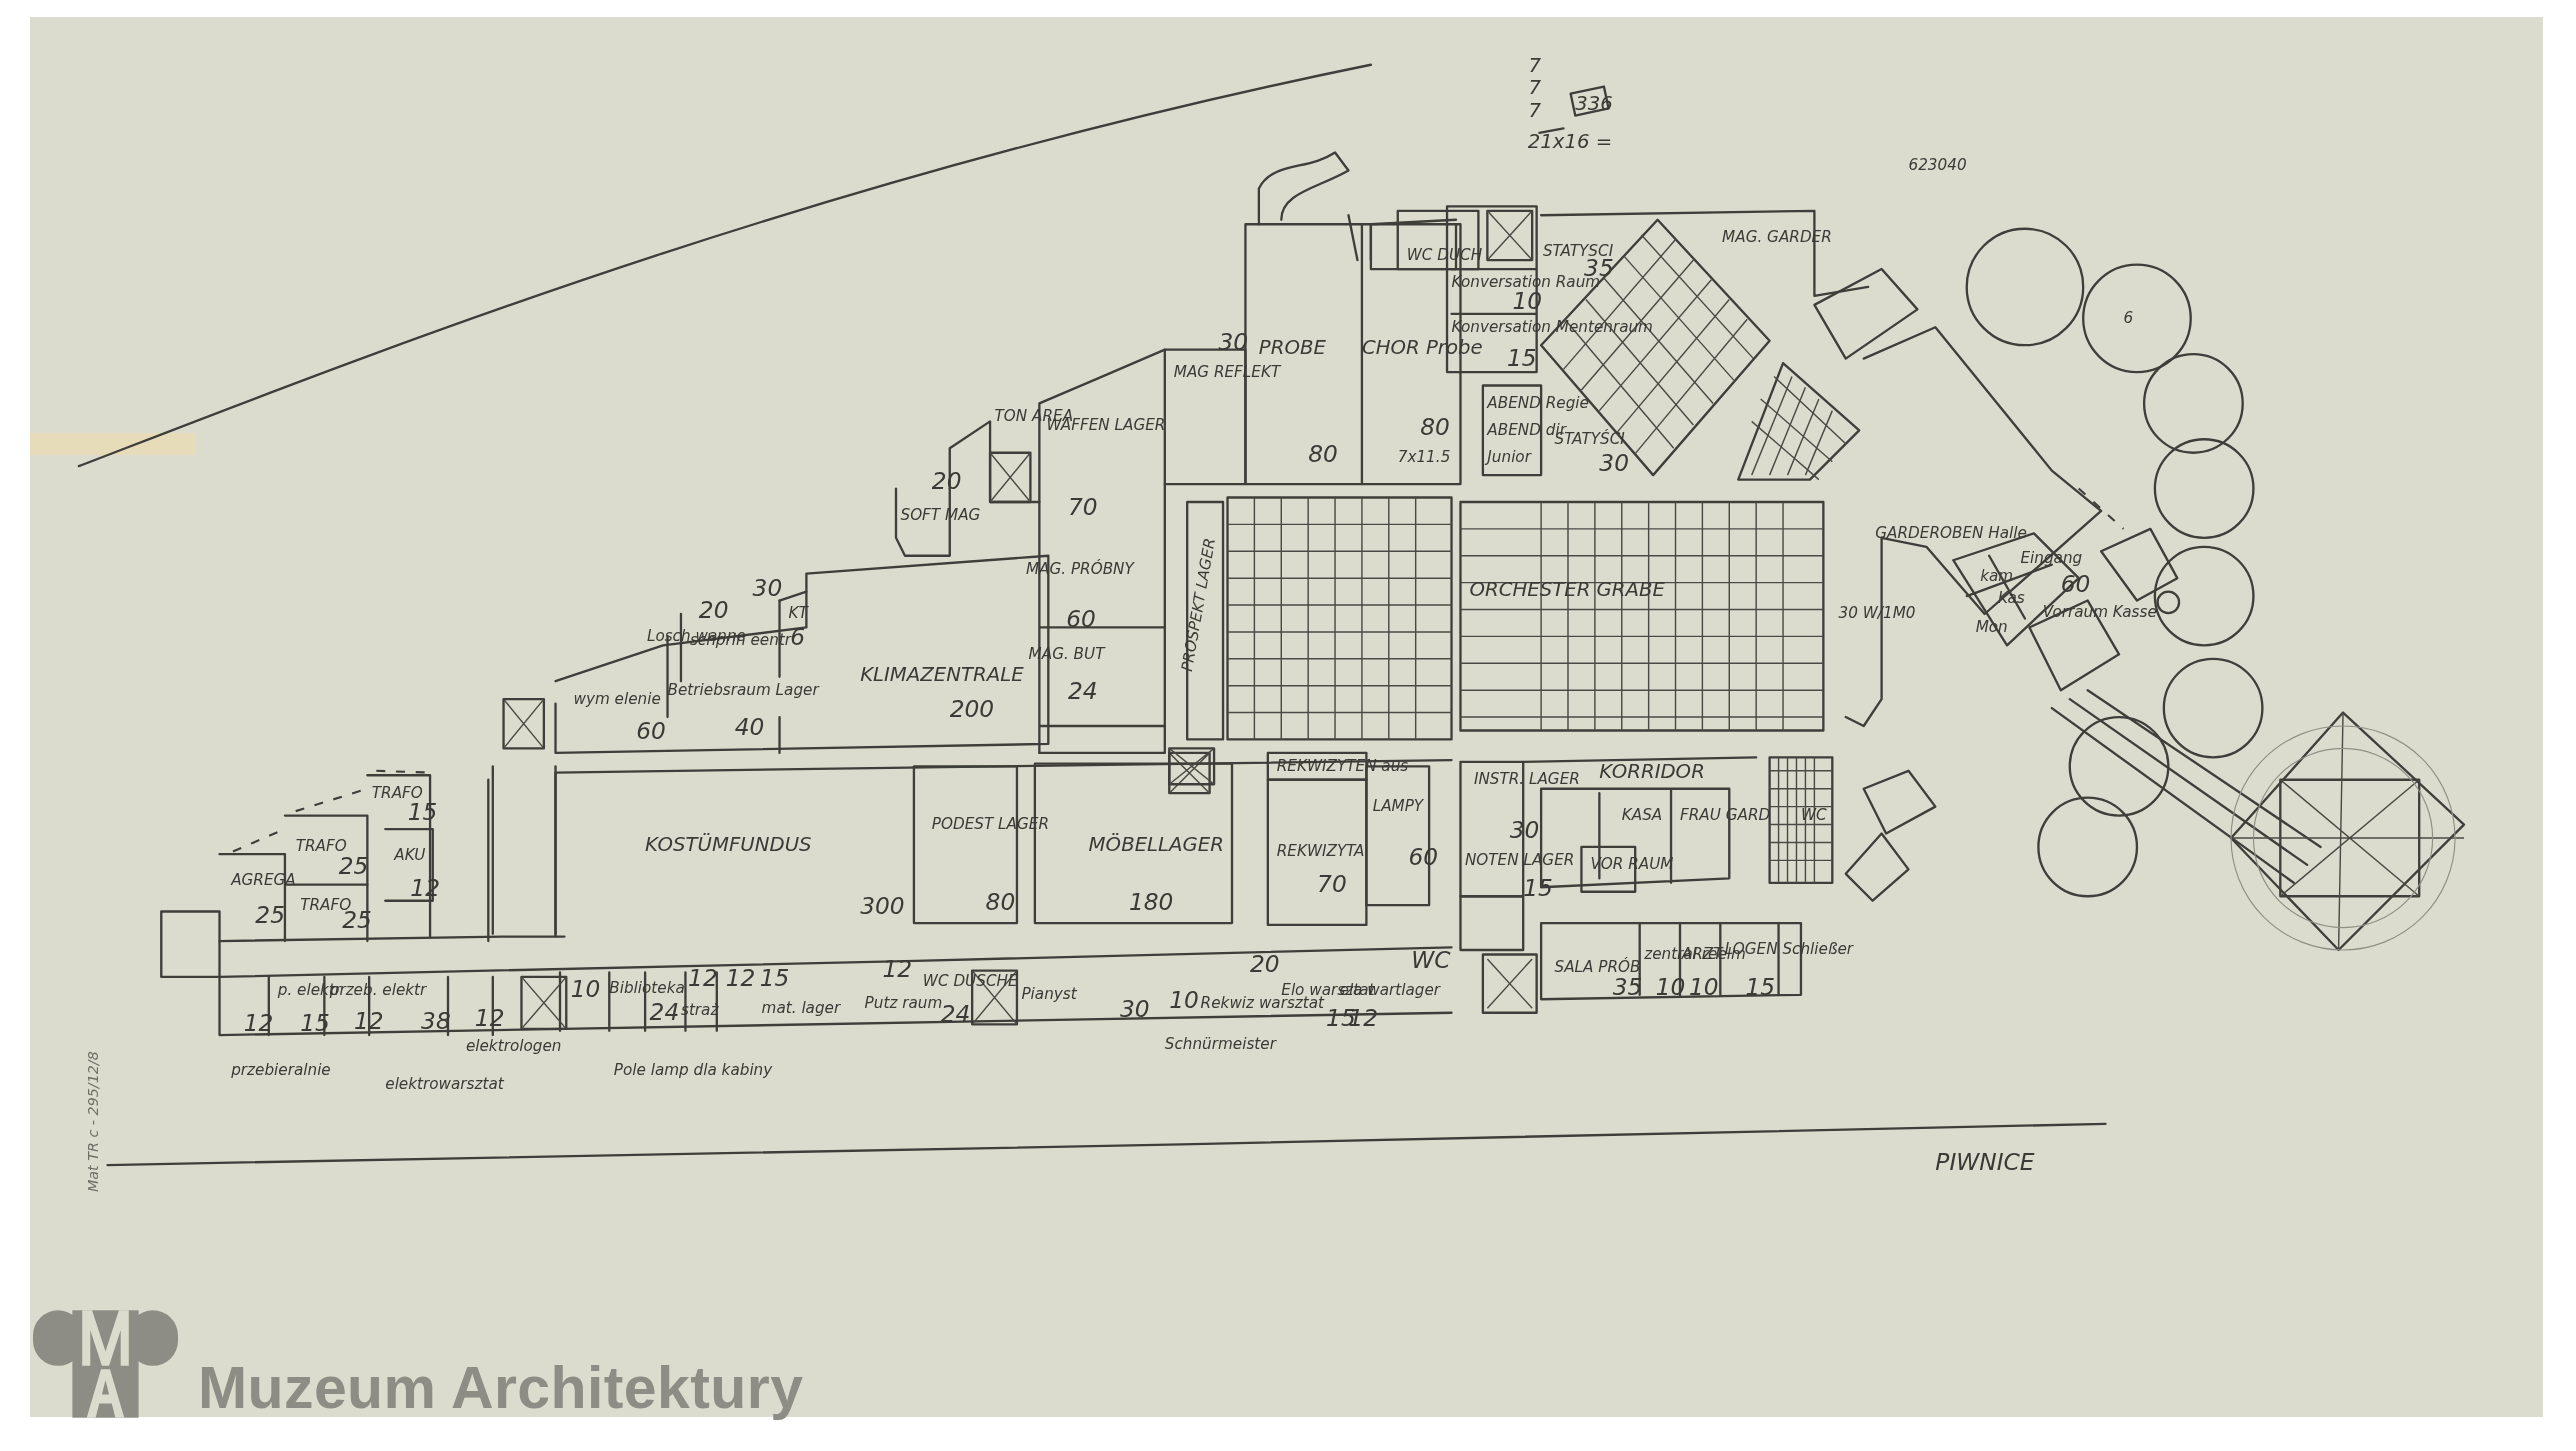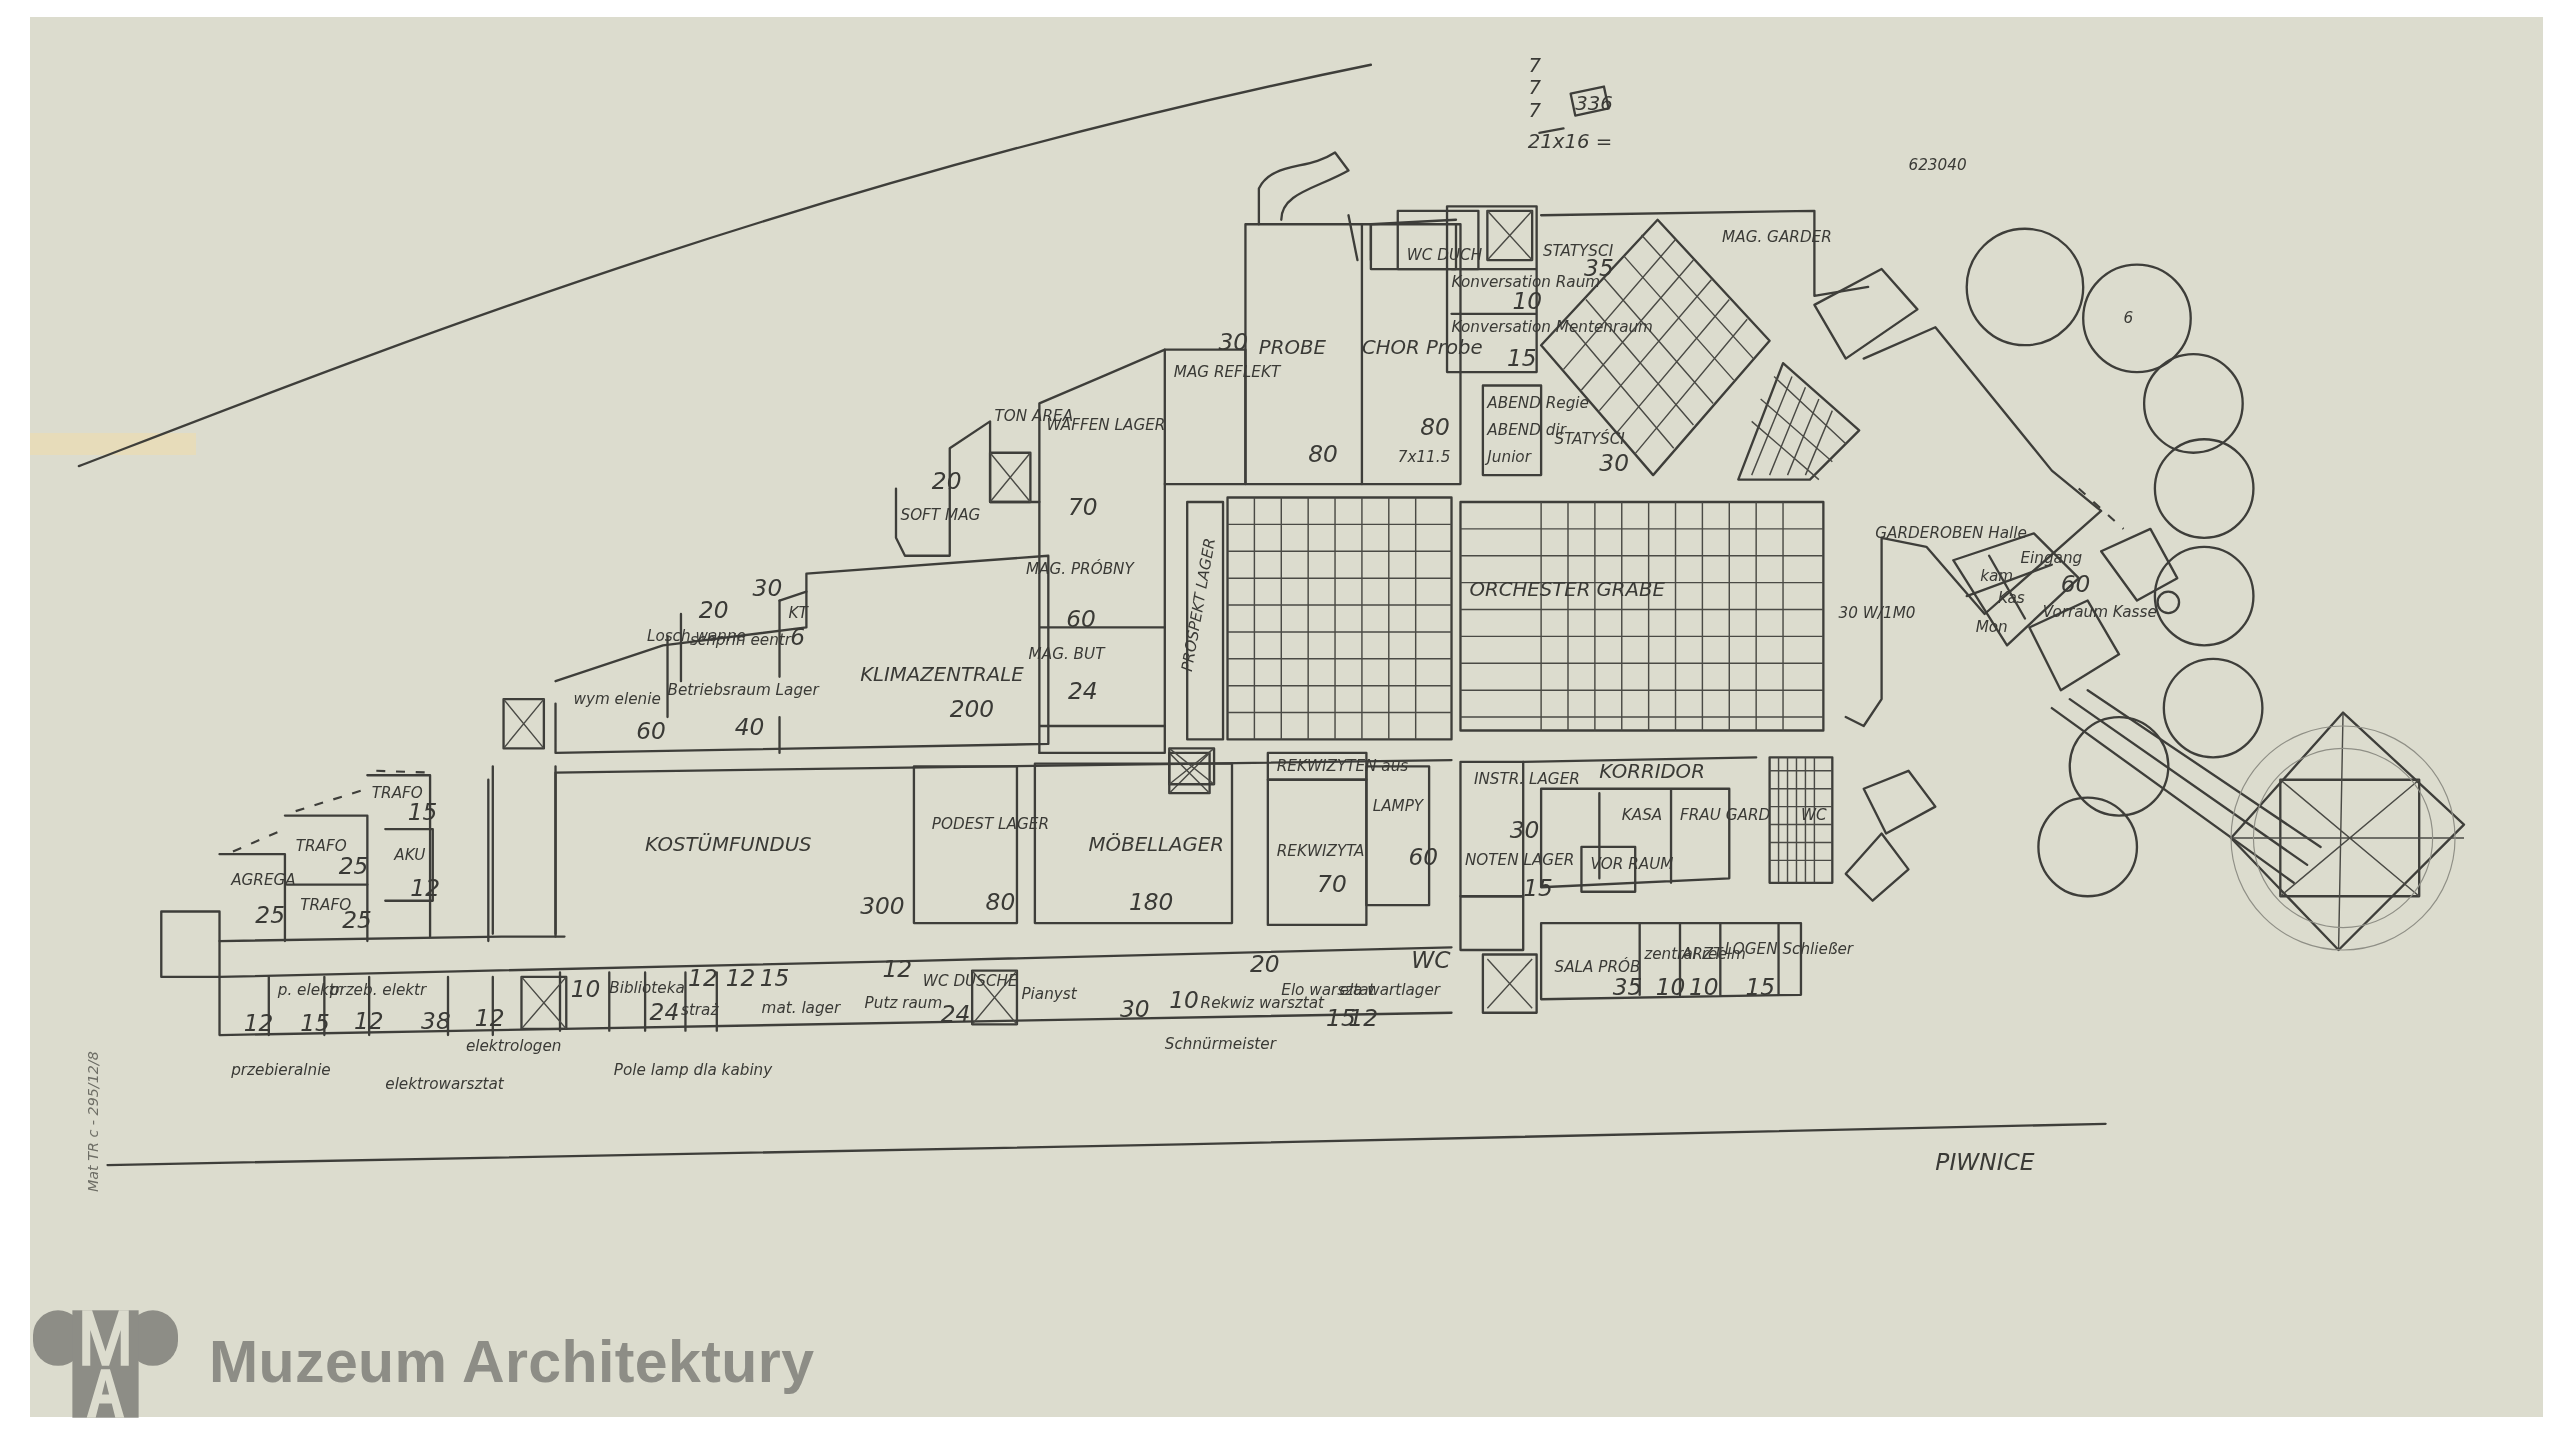--- a/index.html
+++ b/index.html
@@ -9,21 +9,21 @@
   svg#plan{position:absolute;left:0;top:0;width:2576px;height:1452px;}
   .ink{stroke:#3e3e3a;stroke-width:2.6;fill:none;stroke-linejoin:round;stroke-linecap:round;}
   .thin{stroke:#4a4a45;stroke-width:1.6;fill:none;}
   .faint{stroke:#8f8f86;stroke-width:1.3;fill:none;}
   .dash{stroke:#3e3e3a;stroke-width:2.4;fill:none;stroke-dasharray:10 12;}
   .lbl{font-family:"DejaVu Sans",sans-serif;fill:#3a3a36;font-style:italic;}
   .lbl-sm{font-size:17px;}
   .lbl-md{font-size:22px;}
   .lbl-lg{font-size:26px;}
   .num{font-family:"DejaVu Sans",sans-serif;fill:#3a3a36;font-style:italic;font-size:26px;}
-  #logo{position:absolute;left:33px;top:1310px;display:flex;align-items:center;gap:31px;}
+  #logo{position:absolute;left:33px;top:1310px;display:flex;align-items:flex-end;gap:20px;}
   #logo-mark{width:145px;height:108px;position:relative;}
   #logo-text{display:flex;flex-direction:column;line-height:59px;margin-top:-3.6px;}
   #logo-text span{font-family:"Liberation Sans",sans-serif;font-weight:bold;font-size:59px;color:#8d8d86;letter-spacing:0.4px;}
   #side-note{position:absolute;left:85px;top:1192px;transform:rotate(-90deg);transform-origin:left top;font-family:"DejaVu Sans",sans-serif;font-style:italic;font-size:14.3px;color:#6e6e66;white-space:nowrap;}
 </style>
 </head>
 <body>
 
 <div id="paper"></div>
 <div id="tape"></div>

